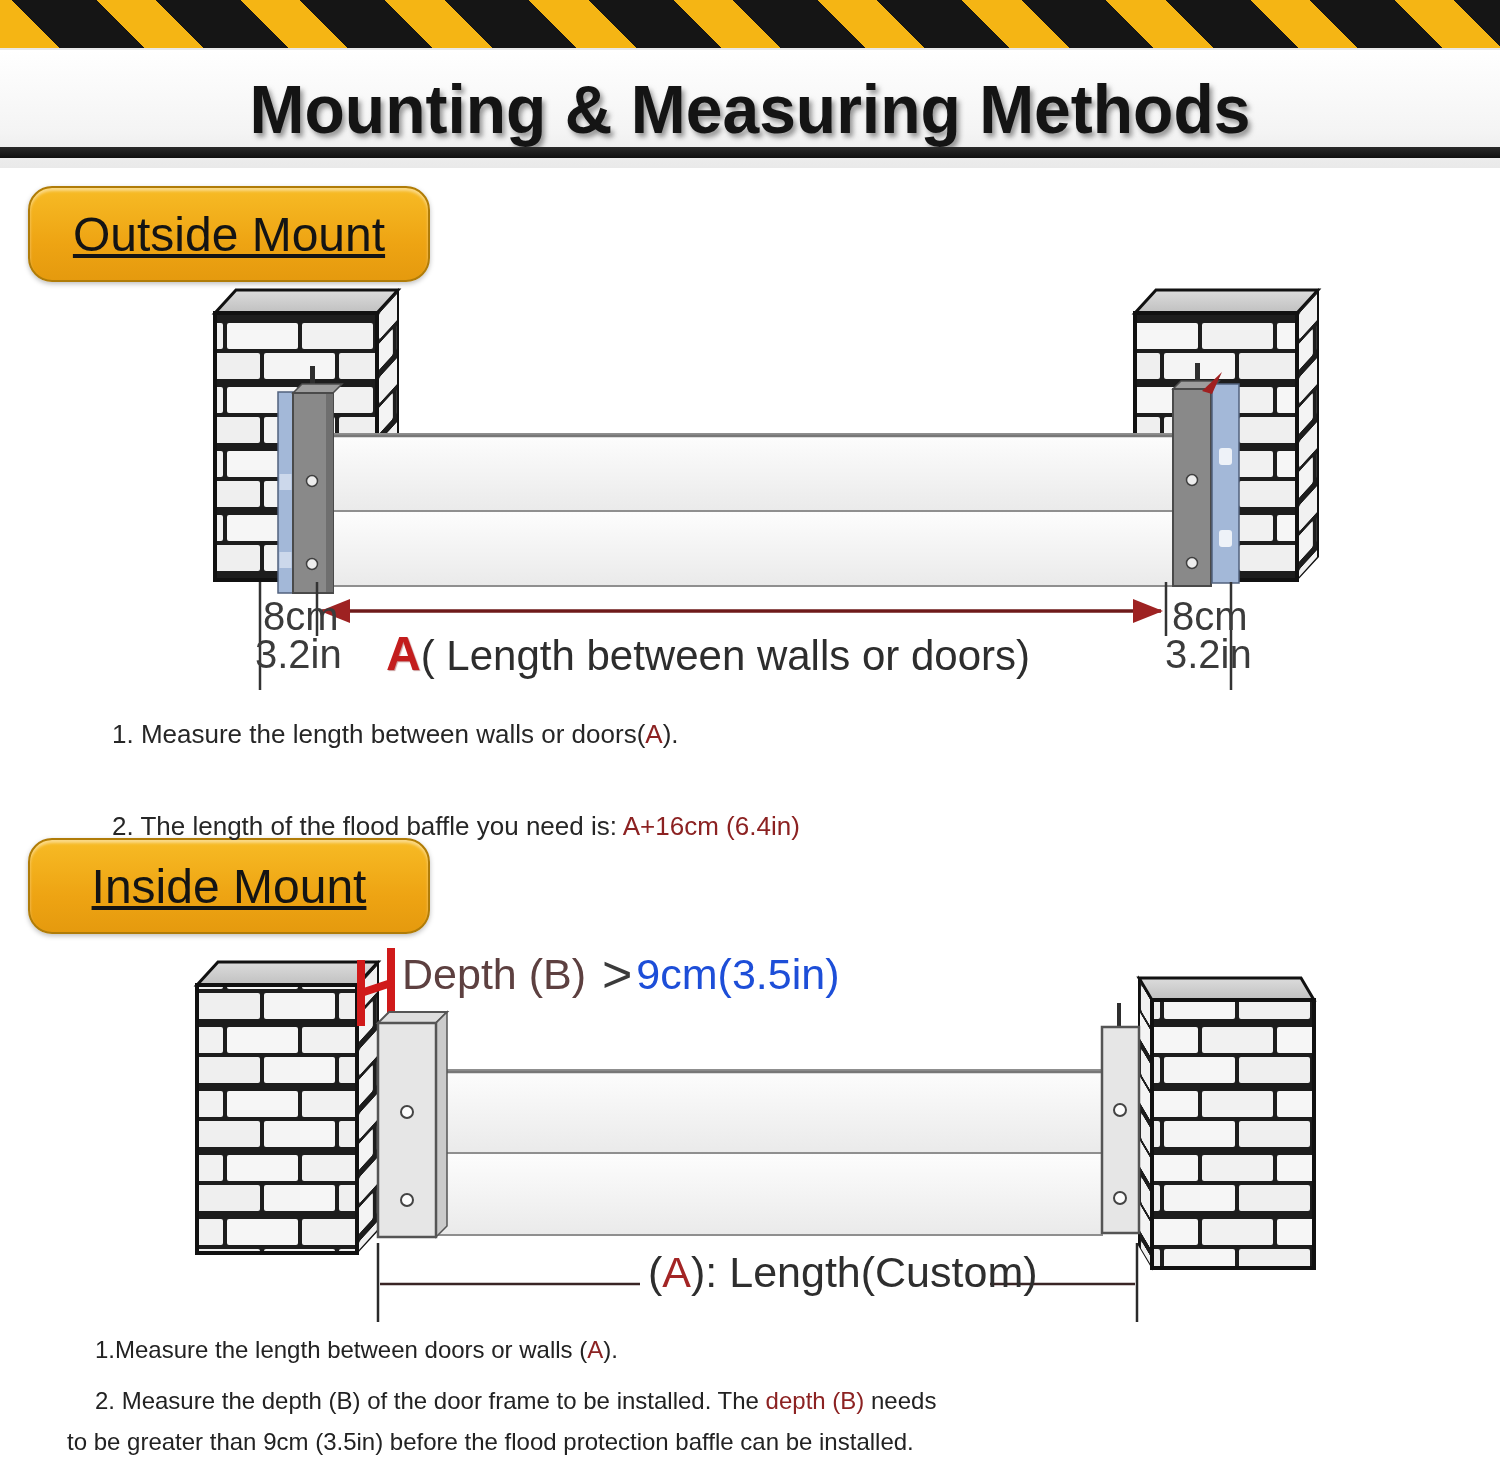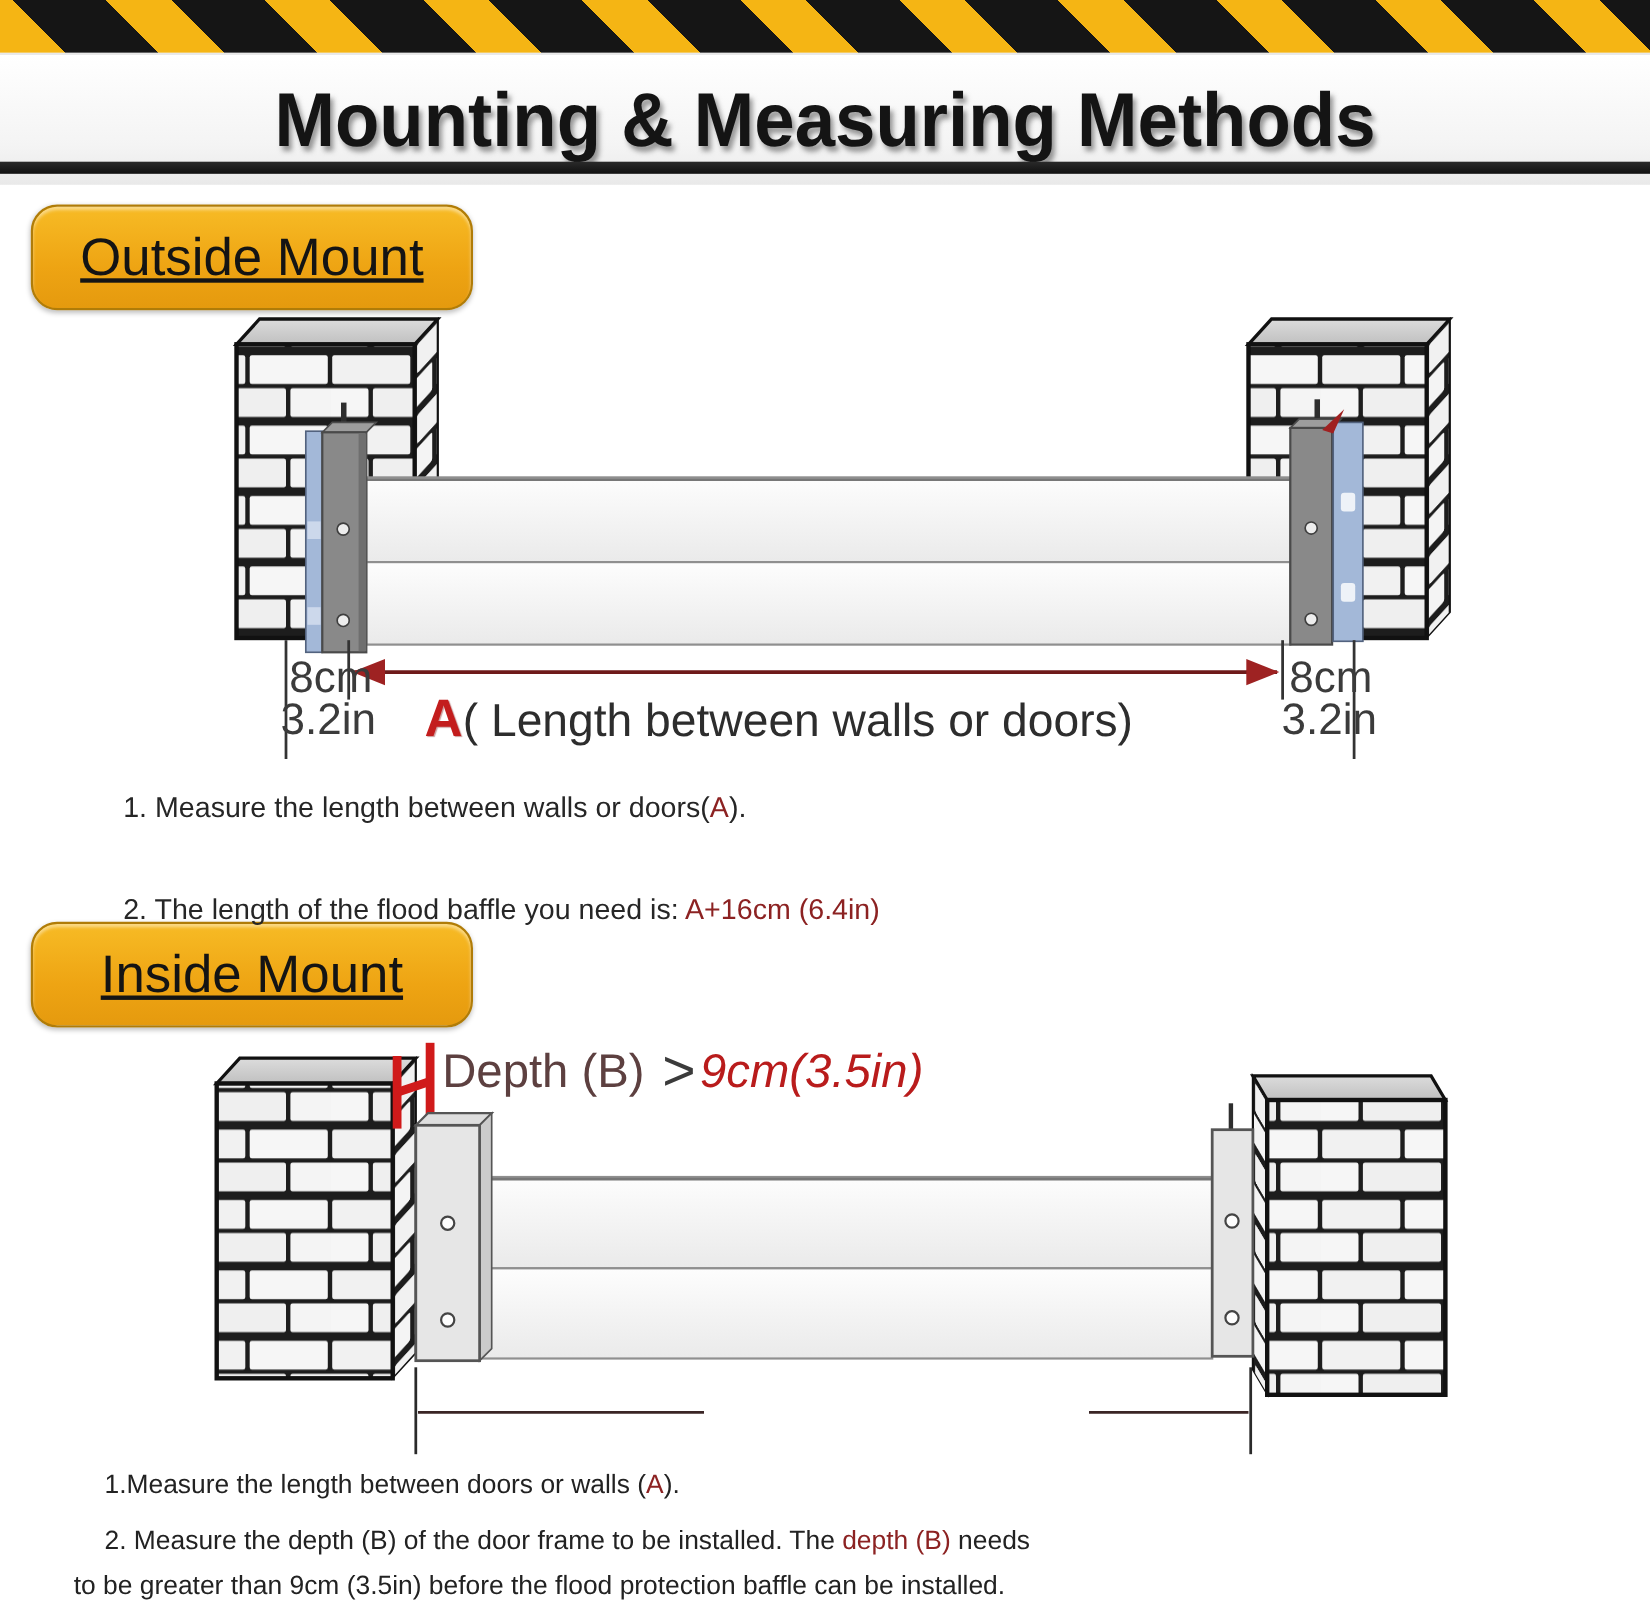--- a/index.html
+++ b/index.html
@@ -47,21 +47,21 @@
   #m-right-cm{left:1172px;top:594px;}
   #m-right-in{left:1165px;top:632px;}
   #a-span-label{left:386px;top:626px;font-size:42px;color:#2d2d2d;}
   #a-span-label .big-a{font-size:48px;font-weight:bold;color:#c31d1d;text-shadow:1px 1px 1px rgba(120,0,0,.4);}
   .step{font-size:26px;color:#262626;}
   #out-step1{left:112px;top:719px;}
   #out-step2{left:112px;top:766px;margin-top:45px;}
   .accent{color:#8c2222;}
   #depth-label{left:402px;top:944px;font-size:43px;color:#5d4040;}
   #depth-label .gt{font-size:52px;color:#3b3b3b;margin:0 4px;vertical-align:-3px;}
-  #depth-label .depth-val{color:#b91c1c;font-style:italic;}
+  #depth-label .depth-val{color:#1d4ed8;}
   #len-label{left:648px;top:1248px;font-size:43px;color:#2e2e2e;}
   #len-label .accent,#a-span-label .accent{color:#a32525;}
   .step-in{font-size:24px;color:#222222;}
   #in-step1{left:95px;top:1336px;}
   #in-step2{left:95px;top:1387px;}
   #in-step2b{left:55px;top:1428px;margin-left:12px;}
 </style>
 </head>
 <body>
 
@@ -233,20 +233,23 @@
   </div>
   <div class="lbl step" id="out-step2">
     <span>2. The length of the flood baffle you need is: </span><span class="accent">A+16cm (6.4in)</span><span></span>
   </div>
 
   <div class="lbl" id="depth-label">
     <span>Depth (B)</span>
     <span class="gt">&gt;</span><span class="depth-val">9cm(3.5in)</span>
   </div>
 
+  <div class="lbl" id="len-label">
+    <span>(</span><span class="accent">A</span><span>): Length(Custom)</span>
+  </div>
 
   <div class="lbl step-in" id="in-step1">
     <span>1.Measure the length between doors or walls (</span><span class="accent">A</span><span>).</span>
   </div>
   <div class="lbl step-in" id="in-step2">
     <span>2. Measure the depth (B) of the door frame to be installed. The </span><span class="accent">depth (B)</span><span> needs</span>
   </div>
   <div class="lbl step-in" id="in-step2b">to be greater than 9cm (3.5in) before the flood protection baffle can be installed.</div>
 
 </div>

